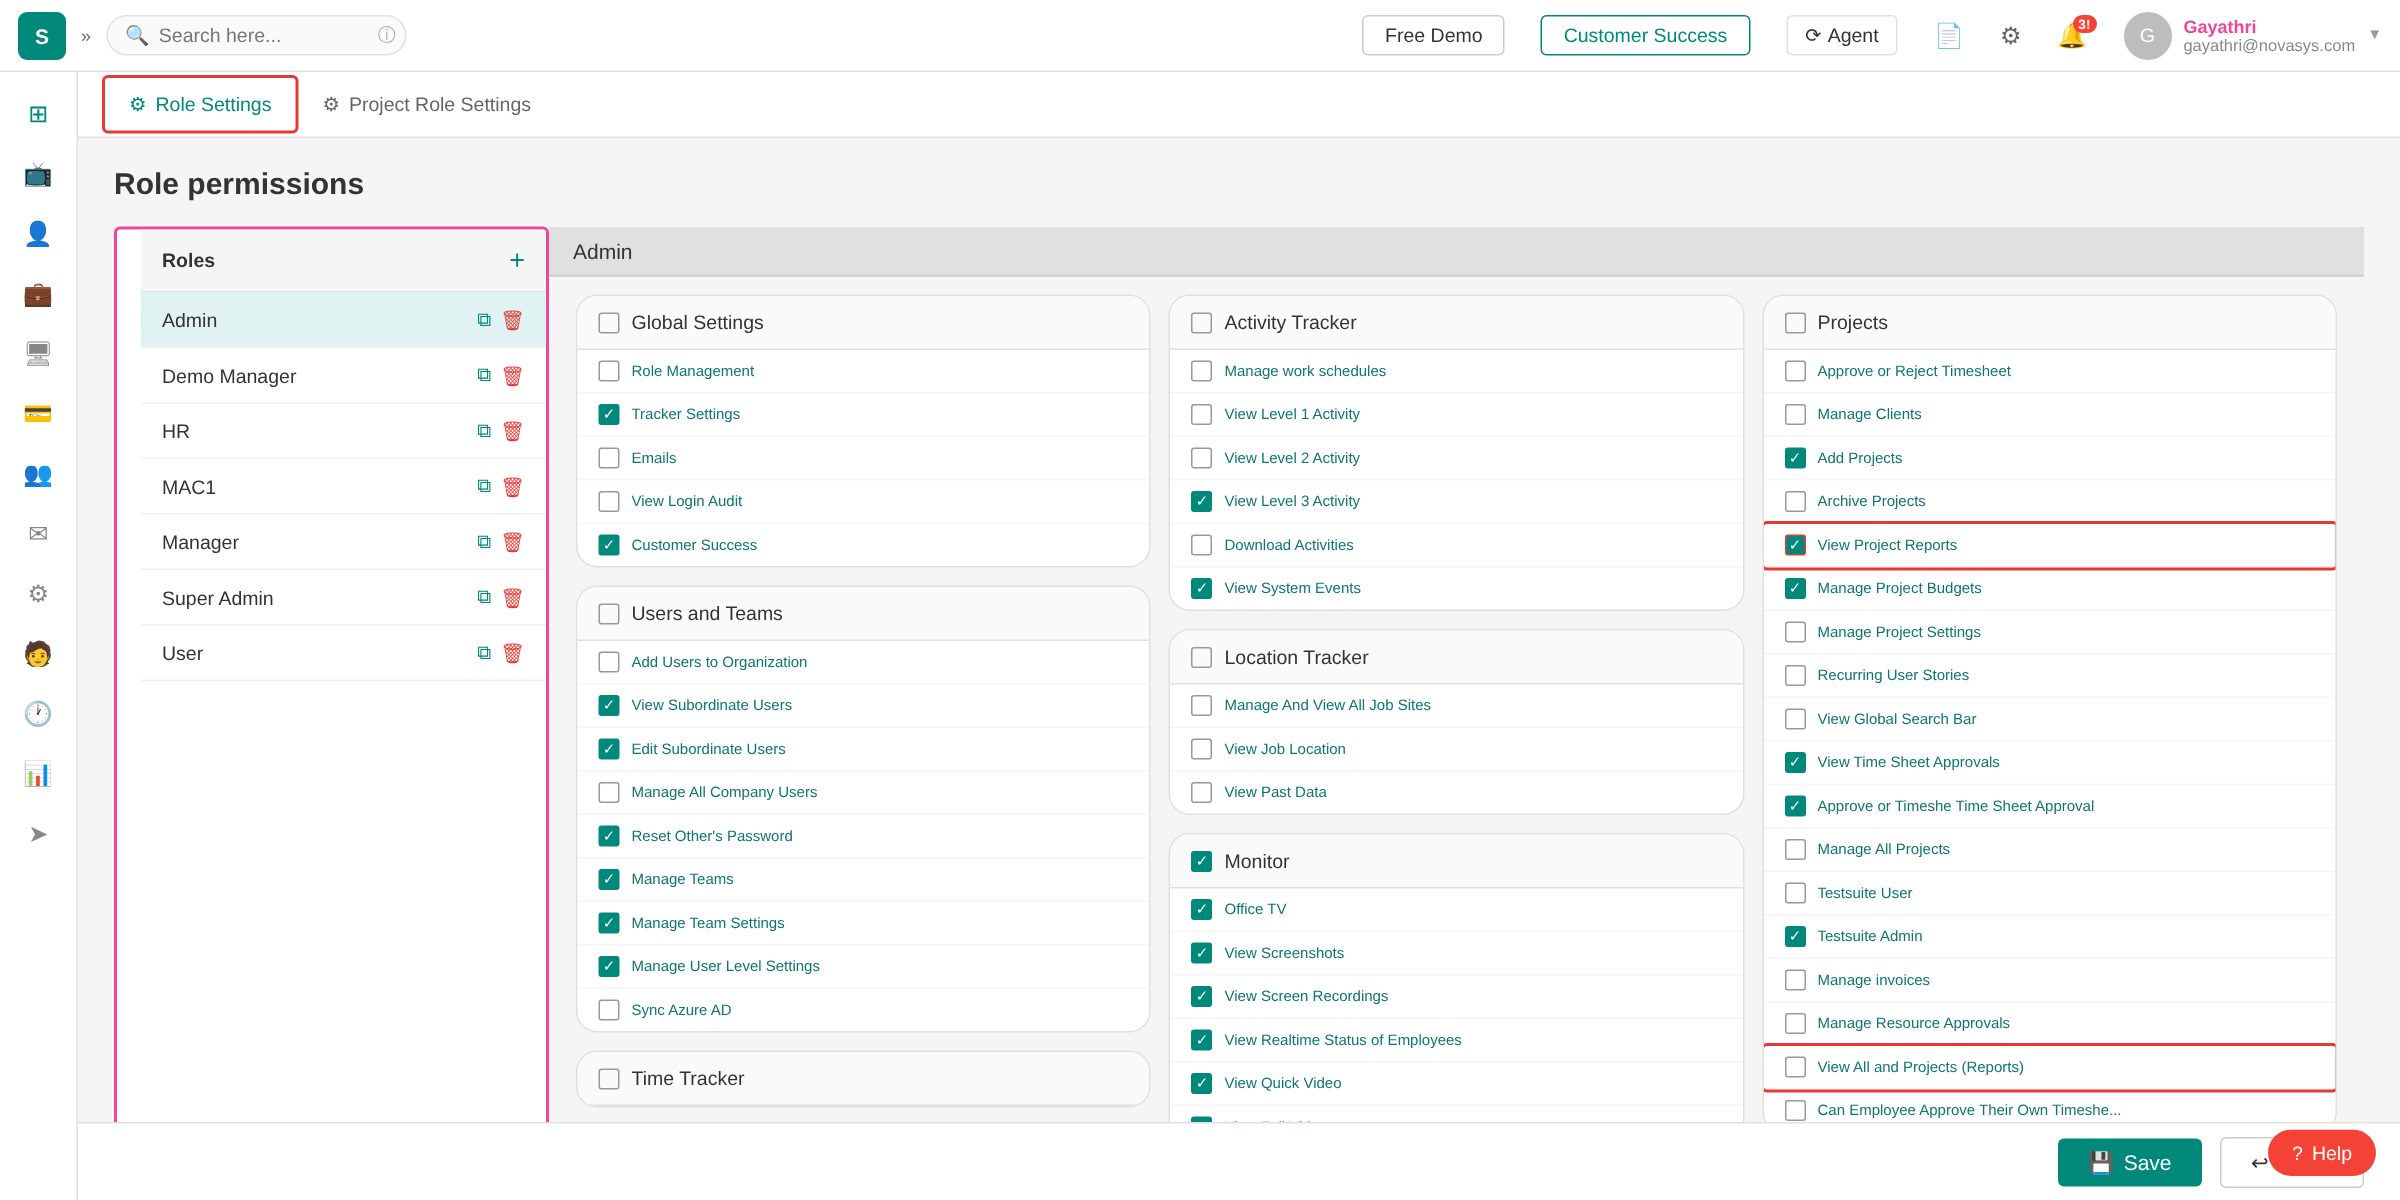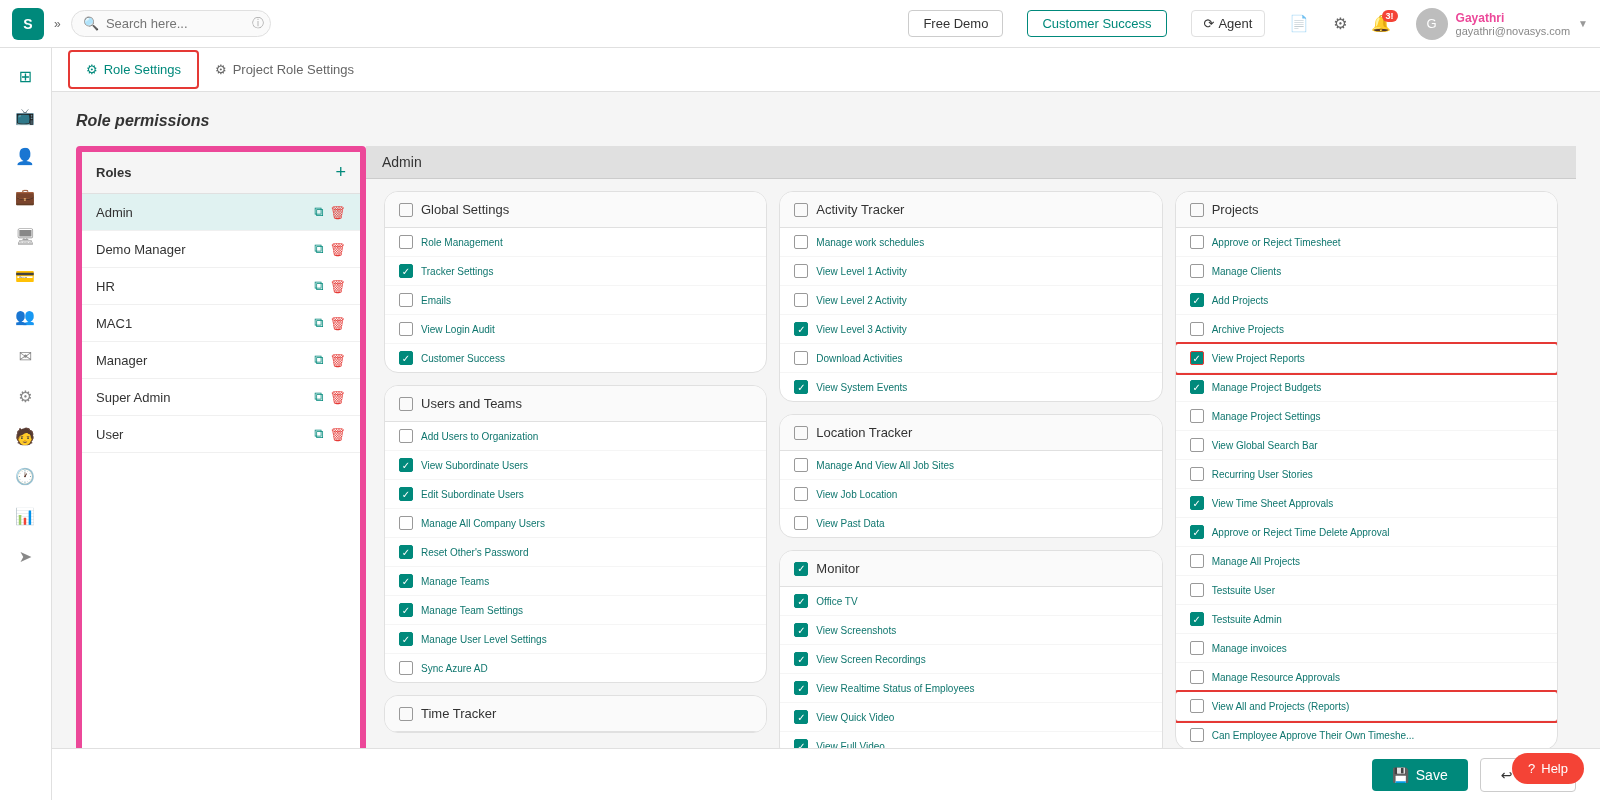--- a/index.html
+++ b/index.html
@@ -74,29 +74,29 @@
       cursor: pointer; border: none; background: transparent; font-size: 13px; color: #666;
       border-bottom: 2px solid transparent; margin-bottom: -1px;
     }
     .tab.active {
       color: #00897b; border: 2px solid #e53935; border-radius: 4px;
       background: #fff; margin-bottom: 0;
     }
 
     
     .content { flex: 1; overflow-y: auto; padding: 20px 24px; background: #f5f5f5; }
-    .page-title { font-size: 16px; font-weight: 600; color: #333; margin-bottom: 16px; font-style: italic; }
+    .page-title { font-size: 20px; font-weight: 600; color: #333; margin-bottom: 16px; }
 
     
     .roles-layout { display: flex; gap: 0; height: calc(100vh - 180px); }
 
     
     .roles-list {
-      width: 290px; background: #fff; border: 6px solid #ec4899; border-radius: 4px;
-      overflow-y: auto; flex-shrink: 0;
+      width: 290px; background: #fff; border: 2px solid #ec4899; border-radius: 4px;
+      overflow-y: auto; flex-shrink: 0; padding-left: 16px;
     }
     .roles-header {
       display: flex; align-items: center; justify-content: space-between;
       padding: 10px 14px; background: #f5f5f5; border-bottom: 1px solid #e0e0e0; font-weight: 600;
     }
     .add-btn { color: #00897b; cursor: pointer; font-size: 18px; border: none; background: transparent; }
     .role-item {
       display: flex; align-items: center; justify-content: space-between;
       padding: 10px 14px; cursor: pointer; border-bottom: 1px solid #f0f0f0;
     }
@@ -473,33 +473,33 @@
               <div class="perm-item">
                 <span class="cb checked">✓</span>
                 <span class="perm-label">Manage Project Budgets</span>
               </div>
               <div class="perm-item">
                 <span class="cb"></span>
                 <span class="perm-label">Manage Project Settings</span>
               </div>
               <div class="perm-item">
                 <span class="cb"></span>
+                <span class="perm-label">Recurring User Stories</span>
+              </div>
+              <div class="perm-item">
+                <span class="cb"></span>
                 <span class="perm-label">View Global Search Bar</span>
               </div>
               <div class="perm-item">
-                <span class="cb"></span>
-                <span class="perm-label">Recurring User Stories</span>
-              </div>
-              <div class="perm-item">
                 <span class="cb checked">✓</span>
                 <span class="perm-label">View Time Sheet Approvals</span>
               </div>
               <div class="perm-item">
                 <span class="cb checked">✓</span>
-                <span class="perm-label">Approve or Reject Time Delete Approval</span>
+                <span class="perm-label">Approve or Timeshe Time Sheet Approval</span>
               </div>
               <div class="perm-item">
                 <span class="cb"></span>
                 <span class="perm-label">Manage All Projects</span>
               </div>
               <div class="perm-item">
                 <span class="cb"></span>
                 <span class="perm-label">Testsuite User</span>
               </div>
               <div class="perm-item">

